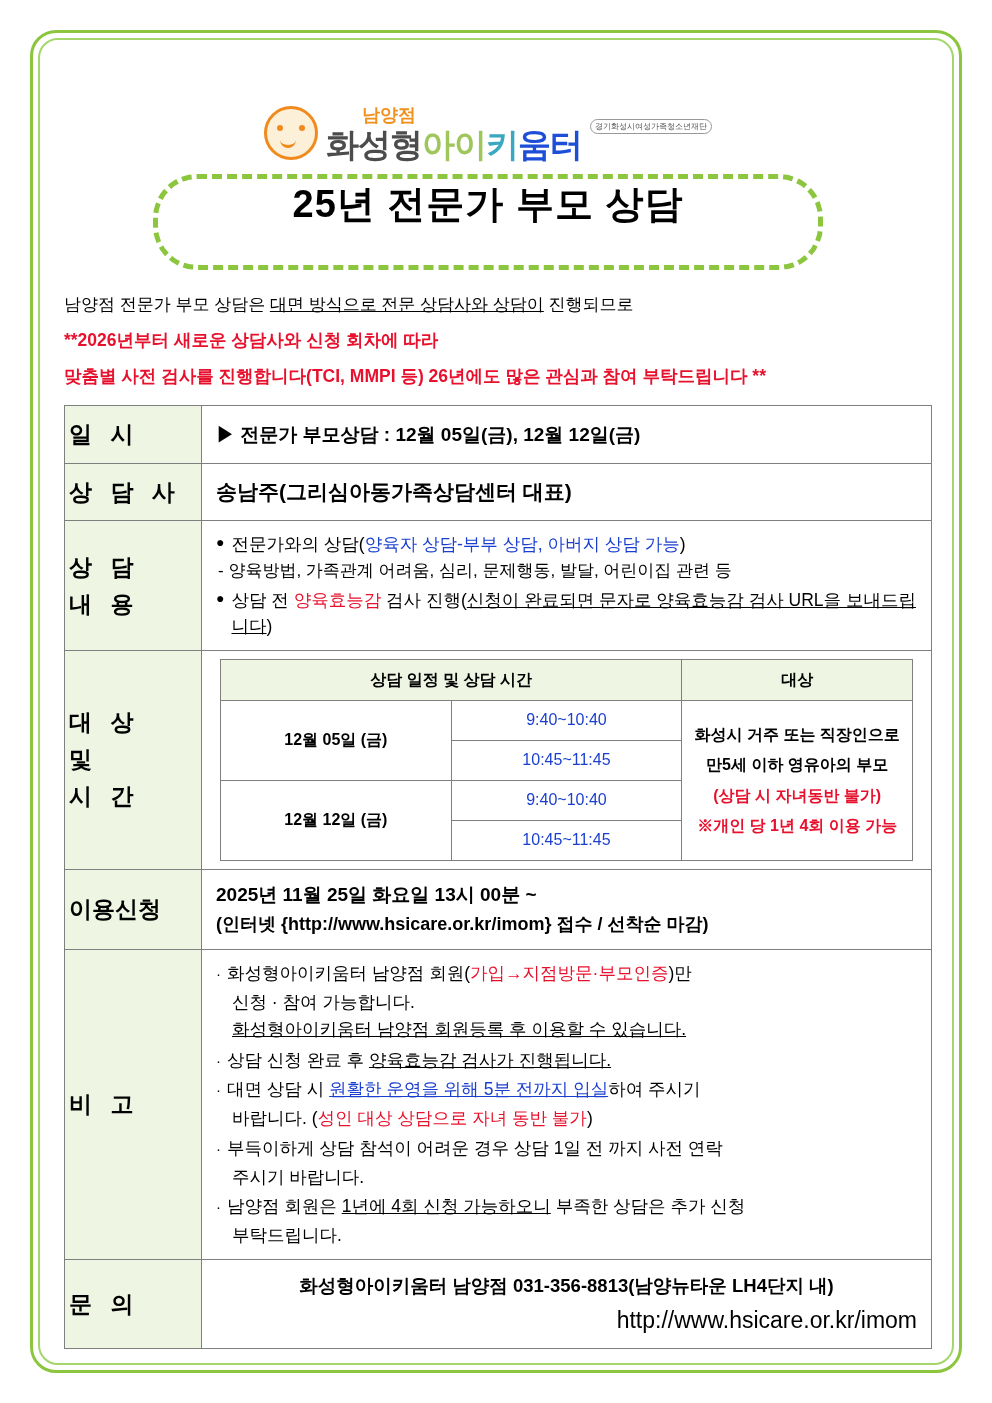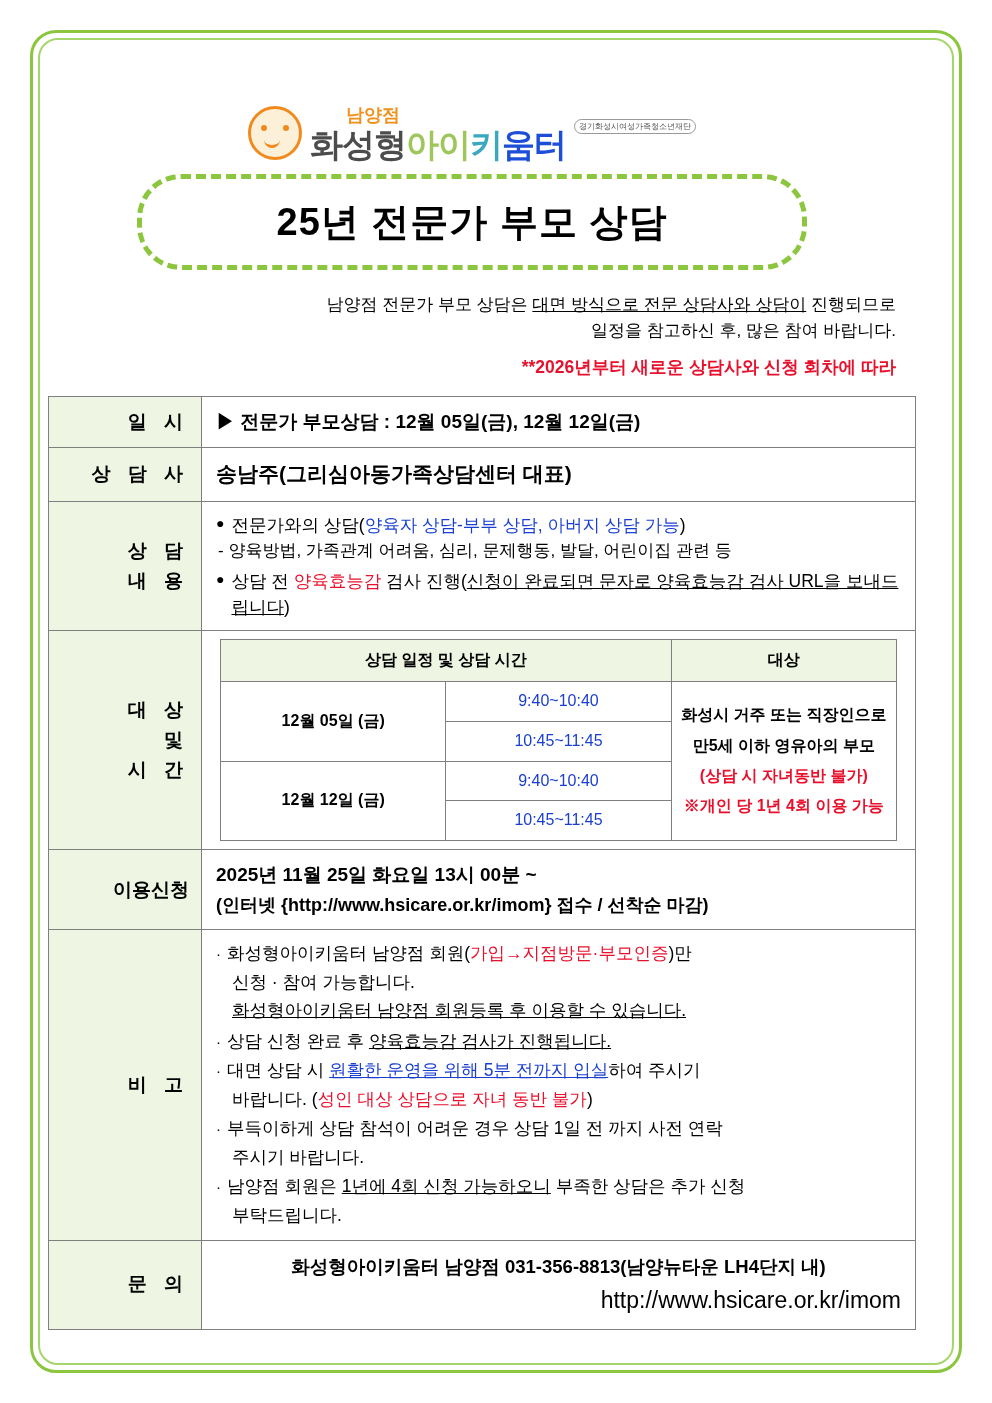--- a/index.html
+++ b/index.html
@@ -30,21 +30,21 @@
     left: 38px;
     top: 38px;
     width: 916px;
     height: 1327px;
     border: 2px solid #a5d66b;
     border-radius: 20px;
     box-sizing: border-box;
   }
   .content {
     position: absolute;
-    left: 48px;
+    left: 64px;
     top: 58px;
     width: 848px;
   }
 
   
   .logo-row {
     display: flex;
     justify-content: center;
     align-items: flex-end;
     gap: 8px;
@@ -123,33 +123,32 @@
   }
 
   
   .title-box {
     margin: 10px auto 0;
     width: 660px;
     height: 86px;
     border: 5px dashed #8cc63f;
     border-radius: 44px;
     display: flex;
-    align-items: center;
     justify-content: center;
   }
   .title-text {
     font-size: 38px;
     font-weight: bold;
     letter-spacing: 1px;
   }
 
   
   .intro {
     margin-top: 22px;
-    text-align: right;
+    text-align: left;
     font-size: 17px;
     line-height: 1.55;
   }
   .intro u { text-decoration: underline; }
   .intro-red {
     color: #e8112d;
     font-weight: bold;
     font-size: 17.5px;
     line-height: 1.5;
     margin-top: 9px;
@@ -162,25 +161,25 @@
     border-collapse: collapse;
     table-layout: fixed;
   }
   table.main > tbody > tr > td {
     border: 1px solid #7f7f7f;
     vertical-align: middle;
   }
   td.label {
     width: 128px;
     background: #eef5e2;
-    text-align: right;
-    font-size: 19px;
+    text-align: left;
+    font-size: 23px;
     font-weight: bold;
     letter-spacing: 6px;
-    padding: 10px 12px;
+    padding: 10px 4px;
     line-height: 1.6;
   }
   td.label.tight { letter-spacing: 0px; }
   td.value {
     padding: 10px 14px;
     font-size: 18px;
     line-height: 1.55;
   }
   .v-row1 { font-size: 19px; font-weight: bold; }
   .v-counselor { font-size: 21px; font-weight: bold; }
@@ -270,22 +269,22 @@
     </div>
     <div class="logo-badge">경기화성시여성가족청소년재단</div>
   </div>
 
   <div class="title-box">
     <div class="title-text">25년 전문가 부모 상담</div>
   </div>
 
   <div class="intro">
     <div><span>남양점 전문가 부모 상담은 </span><u>대면 방식으로 전문 상담사와 상담이</u><span> 진행되므로</span></div>
-    <div>일정을 참고하신 후, 많은 참여 바랍니다.</div>
     <div class="intro-red">**2026년부터 새로운 상담사와 신청 회차에 따라</div>
+    <div class="intro-red big">맞춤별 사전 검사를 진행합니다(TCI, MMPI 등) 26년에도 많은 관심과 참여 부탁드립니다 **</div>
   </div>
 
   <table class="main">
     <tbody>
 
       <tr>
         <td class="label">일    시</td>
         <td class="value">
           <div class="v-row1">▶ 전문가 부모상담 : 12월 05일(금), 12월 12일(금)</div>
         </td>

